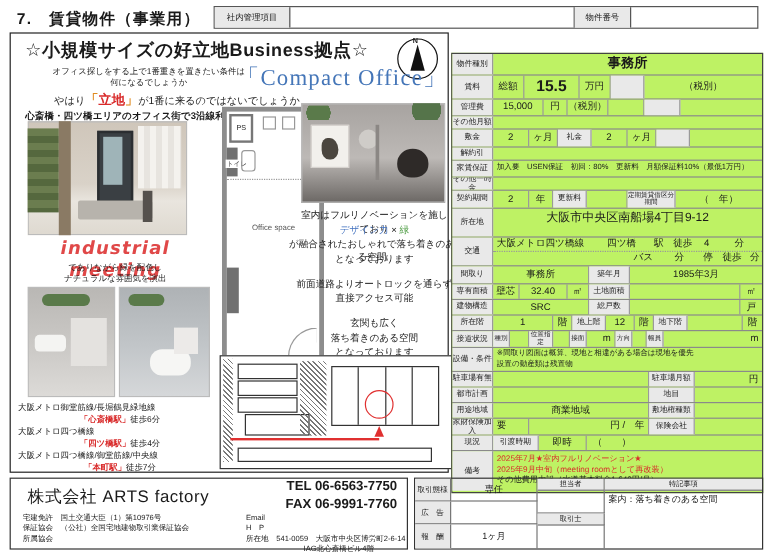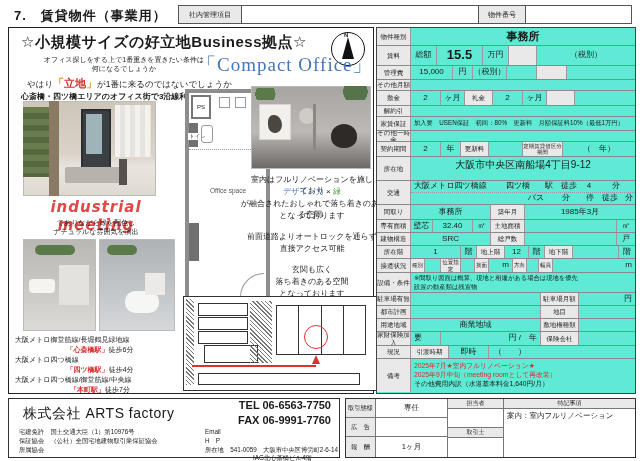--- a/index.html
+++ b/index.html
@@ -18,21 +18,21 @@
   .co-title{font-family:"Liberation Serif","DejaVu Serif",serif;font-size:19px;color:#4576b8;letter-spacing:1px;}
   .small{font-size:8px;}
   .tiny{font-size:7px;}
   .red{color:#d92b2b;}
   .orange{color:#e08a1e;}
   .blue{color:#3f6fbe;}
   .green{color:#4a9a3f;}
   .ind{font-size:15px;color:#e04848;font-style:italic;font-weight:bold;letter-spacing:1px;font-family:"DejaVu Sans",sans-serif;}
   .photo{box-shadow:0 0 0 1px #bbb inset;}
   
-  .spec{border:1.5px solid #444;background:#5eead4;}
+  .spec{border:1.5px solid #444;background:#bef264;margin-top:17px;}
   .r{display:flex;border-bottom:1px solid #8a8a8a;box-sizing:border-box;}
   .r:last-child{border-bottom:none;}
   .c{border-right:1px solid #9a9a9a;box-sizing:border-box;display:flex;align-items:center;justify-content:center;
      font-size:8px;overflow:hidden;line-height:1.1;}
   .c:last-child{border-right:none;}
   .lab{background:#e9e9e9;font-size:6.5px;color:#222;text-align:center;}
   .lab2{background:#e9e9e9;font-size:5.5px;color:#222;text-align:center;}
   .left{justify-content:flex-start;padding-left:3px;}
   .righta{justify-content:flex-end;padding-right:3px;}
   .bold{font-weight:bold;}
@@ -69,21 +69,21 @@
     <div class="abs" style="left:322px;top:4px;width:32px;height:32px;border:1.5px solid #111;border-radius:50%;">
       <div class="abs" style="left:12px;top:-1px;font-size:6px;font-weight:bold;">N</div>
       <div class="abs" style="left:10px;top:4px;width:0;height:0;border-left:6px solid transparent;border-right:6px solid transparent;border-bottom:22px solid #111;"></div>
     </div>
 
     <div class="abs tiny" style="left:30px;top:27px;width:170px;text-align:center;">オフィス探しをする上で1番重きを置きたい条件は</div>
     <div class="abs tiny" style="left:30px;top:36px;width:170px;text-align:center;">何になるでしょうか</div>
 
     <div class="abs co-title" style="left:188px;top:24px;">「Compact Office」</div>
 
-    <div class="abs" style="left:18px;top:48px;font-size:8.5px;">
+    <div class="abs" style="left:36px;top:48px;font-size:8.5px;">
       <span>やはり</span><span class="orange bold" style="font-size:11px;">「</span><span class="red bold" style="font-size:11px;">立地</span><span class="orange bold" style="font-size:11px;">」</span><span>が1番に来るのではないでしょうか</span>
     </div>
     <div class="abs small bold" style="left:12px;top:63px;">心斎橋・四ツ橋エリアのオフィス街で3沿線利用可能</div>
 
     <div class="abs photo" style="left:14px;top:73px;width:133px;height:95px;background:linear-gradient(180deg,#cfc6ba 0%,#d9d2c8 55%,#e9e5de 70%,#ded9d0 100%);">
       <div class="abs" style="left:0;top:6px;width:26px;height:70px;background:repeating-linear-gradient(180deg,#6b7d4f 0 6px,#55683e 6px 12px);"></div>
       <div class="abs" style="left:26px;top:0;width:10px;height:95px;background:#8a7a64;"></div>
       <div class="abs" style="left:58px;top:8px;width:26px;height:56px;background:#3a3f43;border:2px solid #2b2e31;">
         <div class="abs" style="left:3px;top:3px;width:16px;height:40px;background:#9fb4b8;"></div>
       </div>
@@ -408,17 +408,17 @@
       <div class="dcell nb" style="flex:1;">1ヶ月</div>
     </div>
     <div class="dcol" style="width:56px;">
       <div class="dcell glab" style="height:10px;font-size:6px;">担当者</div>
       <div class="dcell" style="height:19px;"></div>
       <div class="dcell glab" style="height:10px;font-size:6px;">取引士</div>
       <div class="dcell nb" style="flex:1;"></div>
     </div>
     <div class="dcol" style="flex:1;">
       <div class="dcell glab" style="height:10px;font-size:6px;border-right:none;">特記事項</div>
-      <div class="dcell nb" style="flex:1;border-right:none;justify-content:flex-start;align-items:flex-start;padding:2px 0 0 3px;">案内：室内フルリノベーション</div>
+      <div class="dcell nb" style="flex:1;border-right:none;justify-content:flex-start;align-items:flex-start;padding:2px 0 0 3px;">案内：落ち着きのある空間</div>
     </div>
   </div>
 
 </div>
 
 </body></html>

